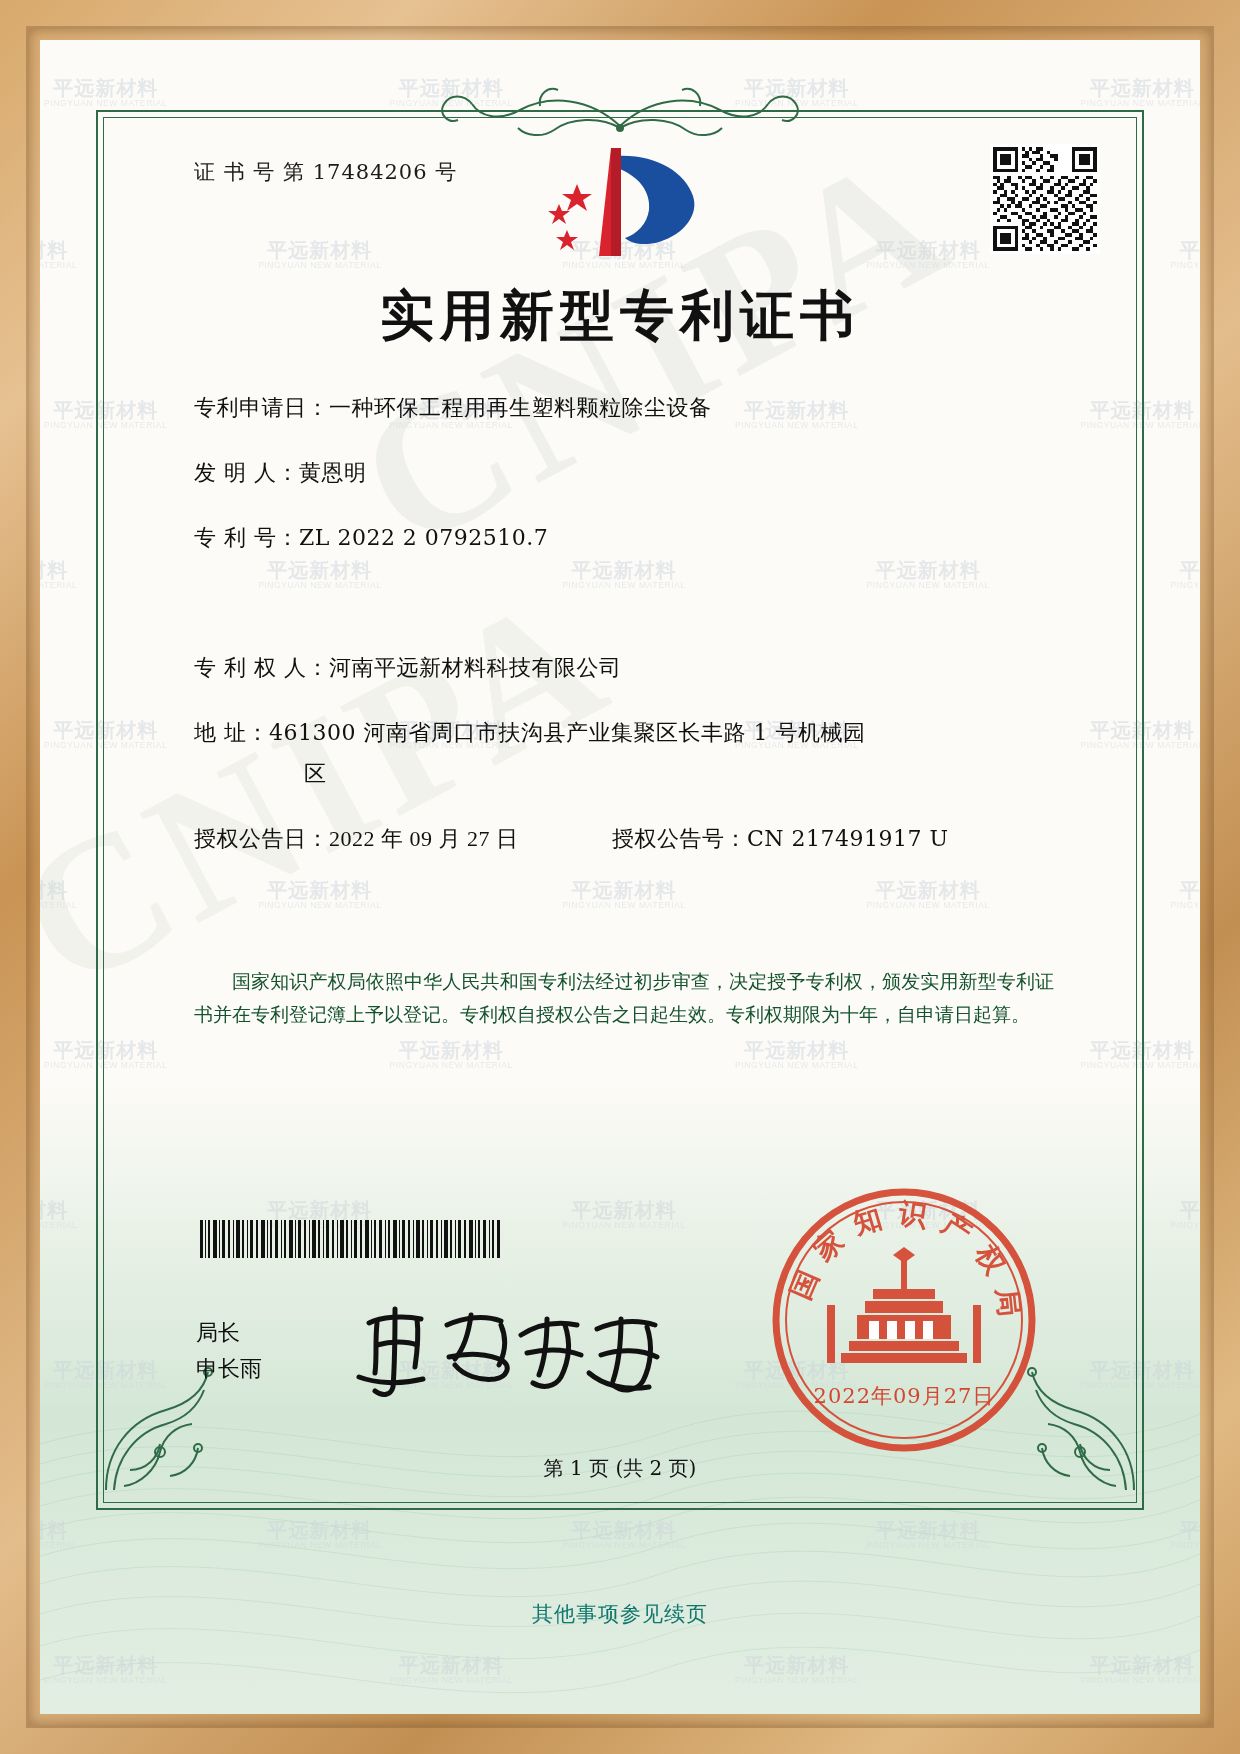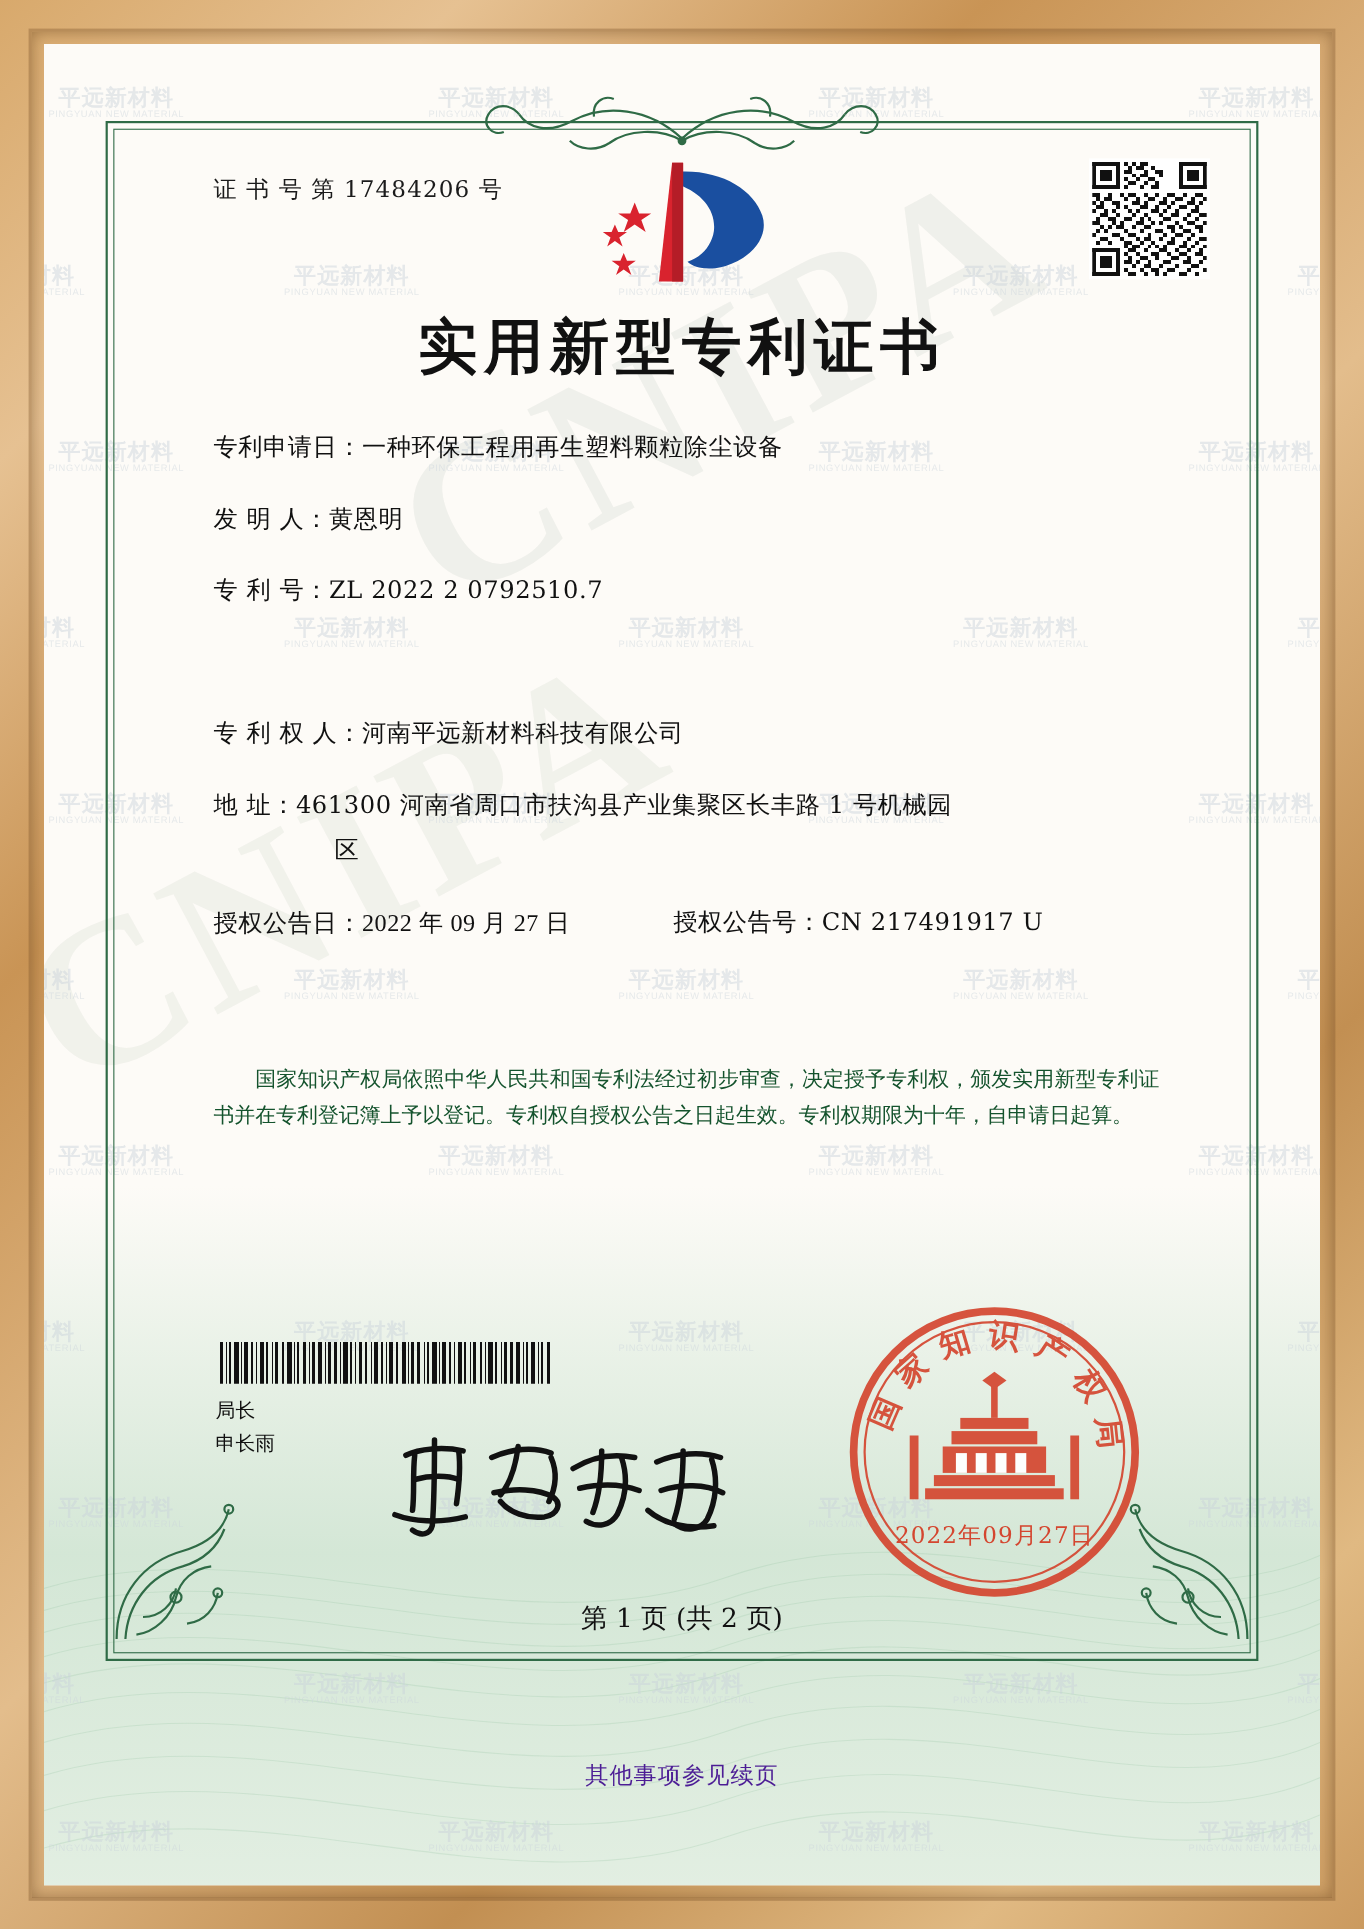--- a/index.html
+++ b/index.html
@@ -220,22 +220,22 @@
     position: absolute;
     left: 104px;
     top: 1110px;
     width: 330px;
     height: 38px;
   }
 
   #director-block {
     position: absolute;
     left: 100px;
-    top: 1158px;
-    font-size: 18px;
+    top: 1205px;
+    font-size: 22px;
     line-height: 1.65;
     color: #111;
   }
 
   #signature {
     position: absolute;
     left: 255px;
     top: 1185px;
     width: 330px;
     height: 110px;
@@ -258,31 +258,31 @@
     color: #d4462f;
     font-family: "DejaVu Serif", serif;
     letter-spacing: 1px;
   }
 
   #page-no {
     position: absolute;
     left: 0; right: 0;
     top: 1345px;
     text-align: center;
-    font-size: 24px;
+    font-size: 20px;
     color: #111;
   }
 
   #footnote {
     position: absolute;
     left: 0; right: 0;
     top: 1560px;
     text-align: center;
     font-size: 21px;
-    color: #4c1d95;
+    color: #0f766e;
     z-index: 20;
     letter-spacing: 1px;
   }
 </style>
 </head>
 <body>
 
 <div id="frame">
   <div id="frame-inner-shadow"></div>
 </div>

